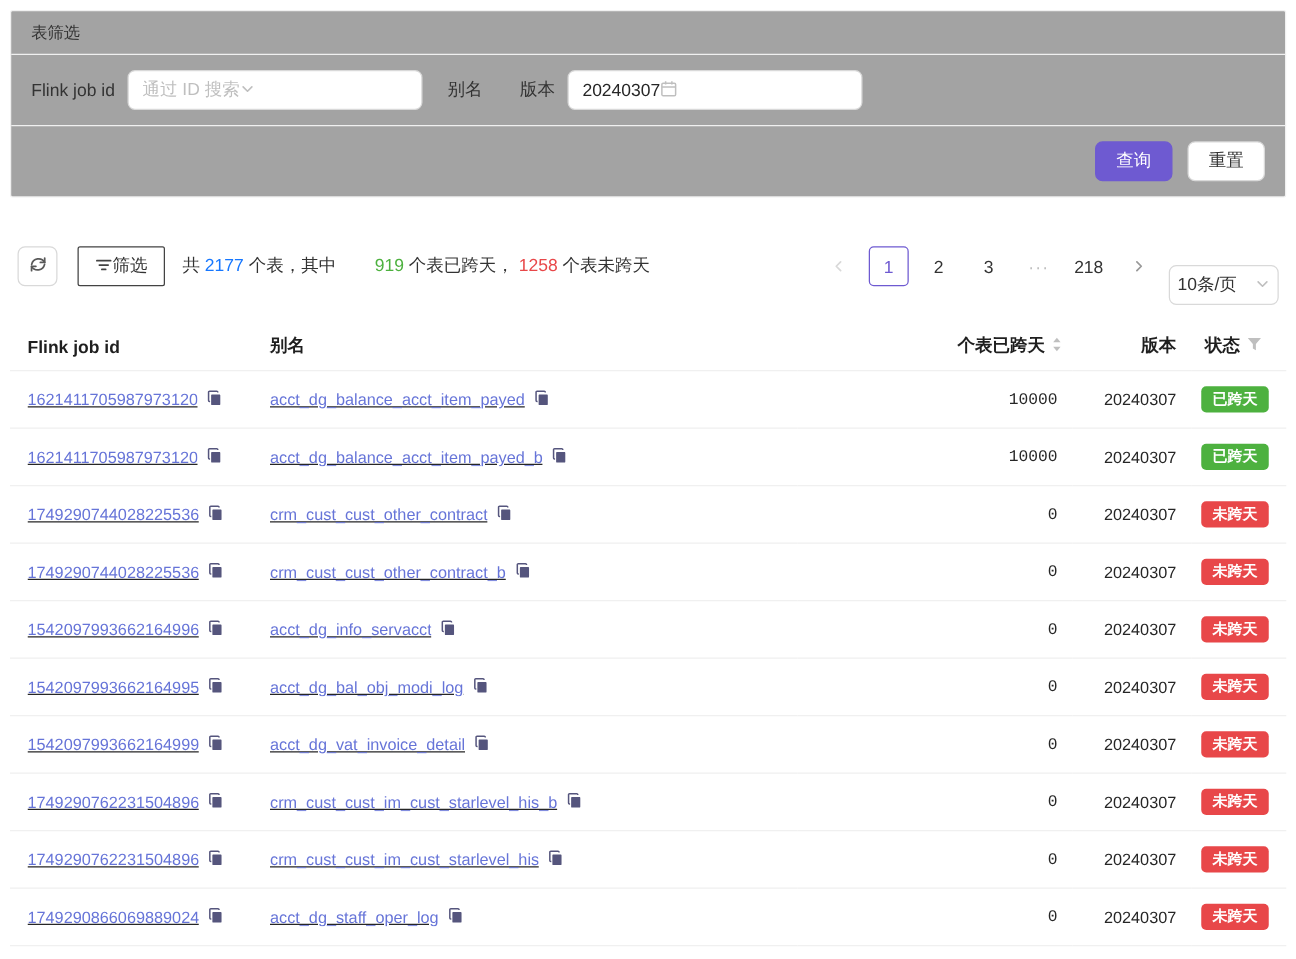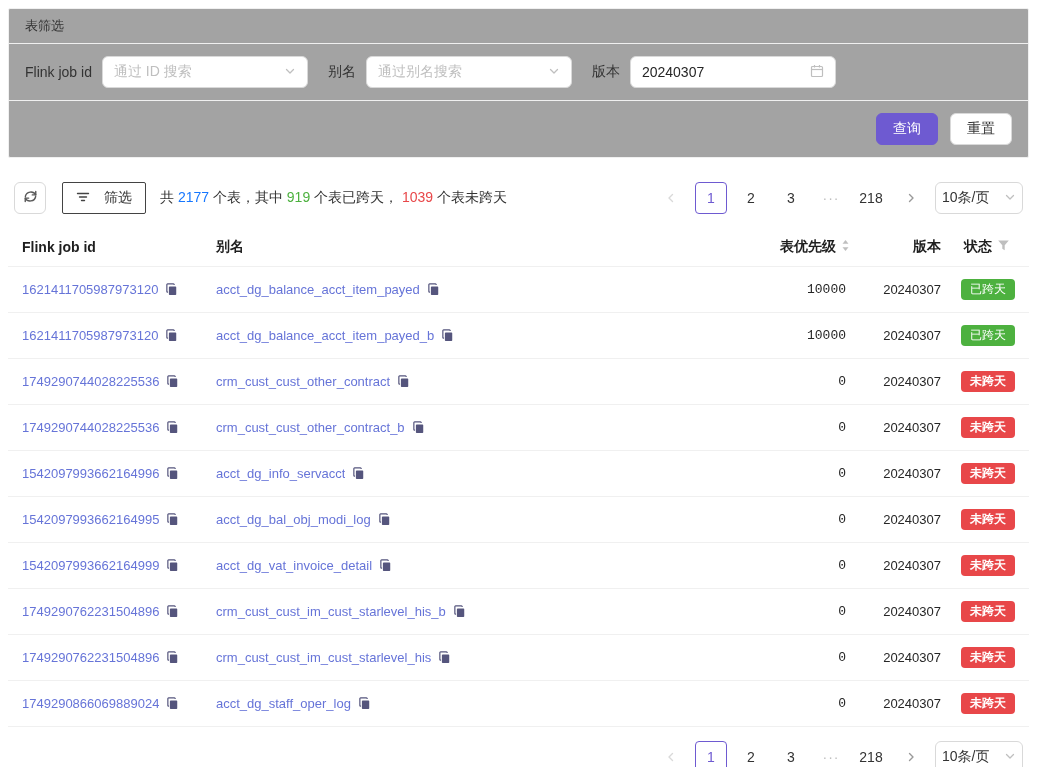--- a/index.html
+++ b/index.html
@@ -21,24 +21,24 @@
     border-bottom: 1px solid #f0f0f0;
   }
   .filter-row {
     display: flex; align-items: center;
     padding: 12px 16px;
     border-bottom: 1px solid #f0f0f0;
   }
   .filter-item { display: flex; align-items: center; margin-right: 20px; }
   .filter-label { margin-right: 10px; white-space: nowrap; color: #333; }
   .select {
-    width: 206px; height: 32px;
+    width: 236px; height: 32px;
     border: 1px solid #d9d9d9; border-radius: 6px;
     background: #fff;
-    display: flex; align-items: center; justify-content: space-between;
+    display: flex; align-items: center; justify-content: flex-start;
     padding: 0 11px;
     cursor: pointer;
   }
   .select .placeholder { color: #bfbfbf; overflow: hidden; white-space: nowrap; }
   .select .value { color: #262626; }
   .actions-row {
     display: flex; justify-content: flex-end; align-items: center;
     gap: 12px; padding: 12px 16px;
   }
   .btn {
@@ -52,45 +52,45 @@
   
   .toolbar { display: flex; align-items: center; margin-top: 24px; padding: 0 6px; }
   .icon-btn {
     width: 32px; height: 32px; flex: 0 0 auto;
     border: 1px solid #d9d9d9; border-radius: 6px; background: #fff;
     display: flex; align-items: center; justify-content: center; cursor: pointer;
   }
   .filter-btn {
     height: 32px; margin-left: 16px; padding: 0 13px;
     border: 1px solid #434343; border-radius: 2px; background: #fff;
-    display: flex; align-items: center; gap: 14px;
+    display: flex; align-items: center; gap: 0;
     font-size: 14px; color: #333; font-family: inherit; cursor: pointer;
   }
   .summary { margin-left: 14px; color: #333; white-space: nowrap; }
   .num-blue  { color: var(--blue); }
-  .num-green { color: var(--green); }
+  .num-green { color: var(--green); margin-left: 27px; }
   .num-red   { color: var(--red); }
 
   
   .pagination { display: flex; align-items: center; gap: 8px; }
   .toolbar .pagination { margin-left: auto; }
   .page-item {
     min-width: 32px; height: 32px; padding: 0;
     display: flex; align-items: center; justify-content: center;
     background: #fff; border: 1px solid transparent; border-radius: 4px;
     color: #333; font-size: 14px; font-family: inherit; cursor: pointer;
   }
   .page-item.active { border-color: var(--primary); color: var(--primary); }
   .page-item.ellipsis { color: #bfbfbf; letter-spacing: 1px; cursor: pointer; }
   .page-item.arrow.disabled svg { stroke: #d9d9d9; }
   .size-select {
     height: 32px; min-width: 88px;
     border: 1px solid #d9d9d9; border-radius: 6px; background: #fff;
     display: flex; align-items: center; justify-content: space-between;
-    gap: 8px; padding: 0 6px; cursor: pointer; color: #333;
+    gap: 8px; padding: 0 6px; cursor: pointer; color: #333; margin-top: 30px;
   }
   .bottom-pagination { display: flex; justify-content: flex-end; margin-top: 14px; padding: 0 6px; }
 
   
   .table-wrap { margin-top: 14px; }
   table { width: 100%; border-collapse: collapse; table-layout: fixed; }
   th {
     font-weight: 600; color: #1f1f1f; font-size: 14px;
     text-align: left; padding: 10px 8px;
     border-bottom: 1px solid #f0f0f0; white-space: nowrap;
@@ -99,28 +99,28 @@
     padding: 12px 8px; font-size: 13px;
     border-bottom: 1px solid #f0f0f0; white-space: nowrap; overflow: hidden;
   }
   th.col-id, td.col-id { padding-left: 14px; }
   th.col-priority, td.col-priority,
   th.col-version,  td.col-version  { text-align: right; }
   td.col-priority { padding-right: 12px; font-family: Liberation Mono, monospace; }
   th.col-version, td.col-version { padding-right: 12px; }
   th.col-status, td.col-status { text-align: center; padding-right: 16px; }
   .th-flex { display: inline-flex; align-items: center; gap: 5px; }
-  .cell-flex { display: inline-flex; align-items: center; gap: 7px; max-width: 100%; }
+  .cell-flex { display: inline-flex; gap: 7px; max-width: 100%; text-decoration: underline; }
   .link { color: var(--link); cursor: pointer; text-decoration: none; overflow: hidden; text-overflow: ellipsis; }
   .copy-icon { display: inline-flex; cursor: pointer; flex: 0 0 auto; }
   .badge {
     display: inline-block; padding: 2px 9px;
     border-radius: 4px; color: #fff; font-size: 12px; line-height: 17px;
   }
-  .badge[data-status="crossed"]   { background: var(--green); }
+  .badge[data-status="crossed"]   { background: var(--green); font-weight: bold; }
   .badge[data-status="uncrossed"] { background: var(--red); font-weight: bold; }
 </style>
 </head>
 <body>
 
 <div class="page">
 
   <div class="card">
     <div class="card-header">表筛选</div>
     <div class="filter-row">
@@ -128,26 +128,20 @@
         <span class="filter-label">Flink job id</span>
         <div class="select">
           <span class="placeholder">通过 ID 搜索</span>
           <span><svg width="12" height="12" viewBox="0 0 12 12" fill="none" stroke="#bfbfbf" stroke-width="1.3" stroke-linecap="round" stroke-linejoin="round">
                 <path d="M2.5 4.5L6 8l3.5-3.5"></path>
               </svg></span>
         </div>
       </div>
       <div class="filter-item">
         <span class="filter-label">别名</span>
-        <div class="select">
-          <span class="placeholder">通过别名搜索</span>
-          <span><svg width="12" height="12" viewBox="0 0 12 12" fill="none" stroke="#bfbfbf" stroke-width="1.3" stroke-linecap="round" stroke-linejoin="round">
-                <path d="M2.5 4.5L6 8l3.5-3.5"></path>
-              </svg></span>
-        </div>
       </div>
       <div class="filter-item">
         <span class="filter-label">版本</span>
         <div class="select">
           <span class="value">20240307</span>
           <span><svg width="14" height="14" viewBox="0 0 14 14" fill="none" stroke="#bfbfbf" stroke-width="1.2">
                 <rect x="1.5" y="2.5" width="11" height="10" rx="1"></rect>
                 <line x1="1.5" y1="5.5" x2="12.5" y2="5.5"></line>
                 <line x1="4.5" y1="1" x2="4.5" y2="3.5"></line>
                 <line x1="9.5" y1="1" x2="9.5" y2="3.5"></line>
@@ -172,21 +166,21 @@
     </button>
     <button class="filter-btn">
       <span><svg width="14" height="14" viewBox="0 0 14 14" stroke="#434343" stroke-width="1.4" stroke-linecap="round">
             <line x1="1.5" y1="3.5" x2="12.5" y2="3.5"></line>
             <line x1="3.5" y1="7" x2="10.5" y2="7"></line>
             <line x1="5.5" y1="10.5" x2="8.5" y2="10.5"></line>
           </svg></span>
       <span>筛选</span>
     </button>
     <div class="summary">
-      <span>共 </span><span class="num-blue">2177</span><span> 个表，其中 </span><span class="num-green">919</span><span> 个表已跨天， </span><span class="num-red">1039</span><span> 个表未跨天</span>
+      <span>共 </span><span class="num-blue">2177</span><span> 个表，其中 </span><span class="num-green">919</span><span> 个表已跨天， </span><span class="num-red">1258</span><span> 个表未跨天</span>
     </div>
     <div class="pagination">
       <button class="page-item arrow disabled">
           <svg width="12" height="12" viewBox="0 0 12 12" fill="none" stroke="#d9d9d9" stroke-width="1.4" stroke-linecap="round" stroke-linejoin="round">
             <path d="M7.5 2.5L4 6l3.5 3.5"></path>
           </svg>
         </button>
       <button class="page-item active">1</button>
       <button class="page-item">2</button>
       <button class="page-item">3</button>
@@ -214,21 +208,21 @@
           <col style="width:220px">
           <col style="width:95px">
           <col style="width:76px">
       </colgroup>
       <thead>
         <tr>
           <th class="col-id">Flink job id</th>
           <th class="col-alias">别名</th>
           <th class="col-priority">
             <span class="th-flex">
-                <span>表优先级</span>
+                <span>个表已跨天</span>
                 <span><svg width="9" height="13" viewBox="0 0 10 14" fill="#bfbfbf">
                     <path d="M5 1L8.3 5H1.7z"></path>
                     <path d="M5 13L1.7 9h6.6z"></path>
                   </svg></span>
               </span>
           </th>
           <th class="col-version">版本</th>
           <th class="col-status">
             <span class="th-flex">
                 <span>状态</span>

